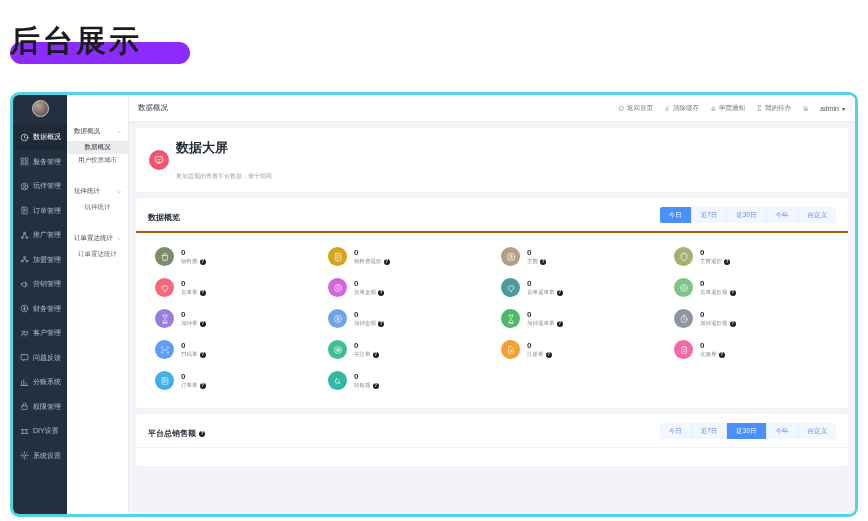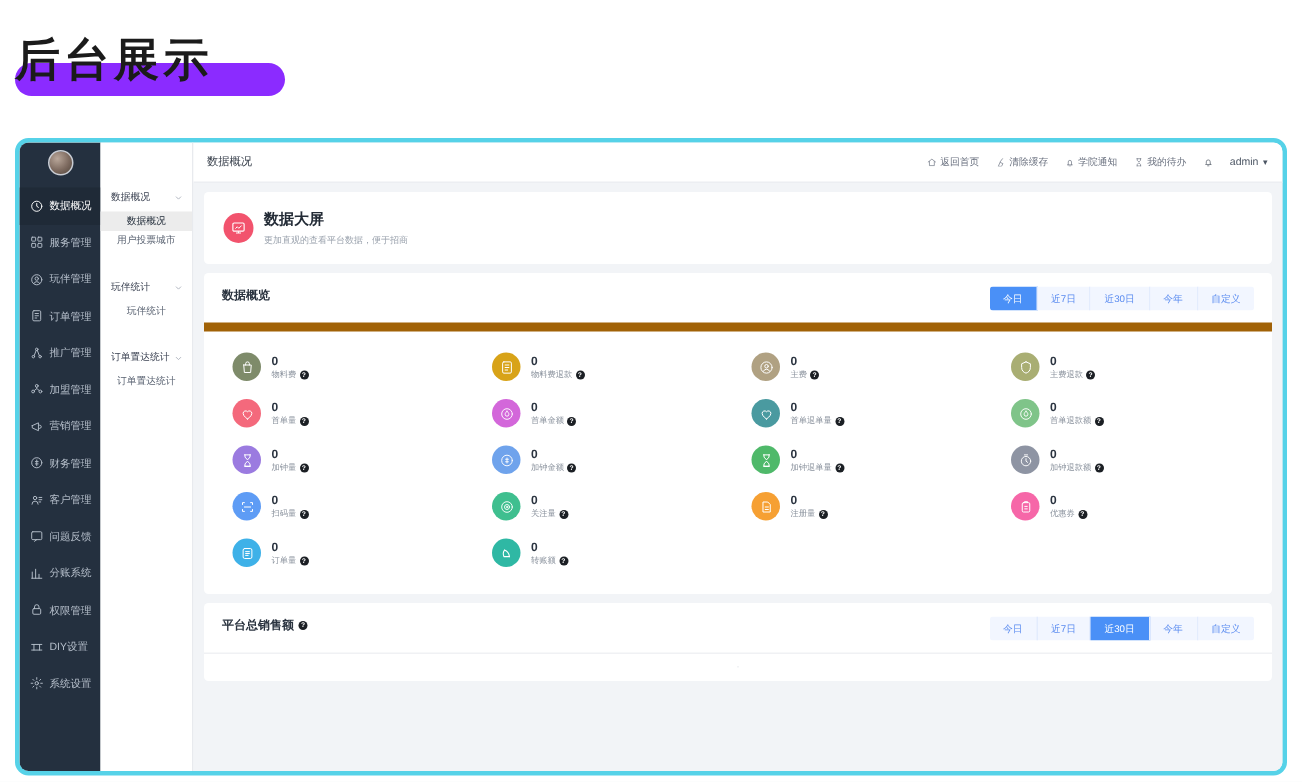--- a/index.html
+++ b/index.html
@@ -107,27 +107,27 @@
 
   .card { background: #ffffff; border-radius: 3px; margin-bottom: 6px; }
 
   
   .bigscreen { display: flex; align-items: center; gap: 7px; padding: 11px 13px; }
   .bs-circle {
     width: 20px; height: 20px; border-radius: 50%; flex: 0 0 20px;
     background: #F2536D; display: flex; align-items: center; justify-content: center;
   }
   .bs-circle svg { width: 10px; height: 10px; }
-  .bs-title { font-size: 10px; font-weight: bold; color: #232b36; margin-bottom: 3px; }
+  .bs-title { font-size: 13px; font-weight: bold; color: #232b36; margin-bottom: 15px; }
   .bs-sub { font-size: 6px; color: #9aa2ad; }
 
   
   .ov-head {
-    display: flex; align-items: flex-start; padding: 9px 12px 8px 12px;
-    border-bottom: 6px solid #a16207;
+    display: flex; align-items: flex-end; padding: 9px 12px 8px 12px;
+    border-bottom: 2px solid #a16207;
   }
   .ov-title { font-size: 8px; color: #2b3440; font-weight: bold; }
   .seg { margin-left: auto; display: flex; border-radius: 2px; overflow: hidden; }
   .seg-btn {
     font-size: 6.5px; color: #5a8bf0; background: #f2f6ff;
     padding: 3.5px 9px; cursor: pointer; border-right: 1px solid #e3ecfd;
     white-space: nowrap;
   }
   .seg-btn:last-child { border-right: none; }
   .seg-btn.active { background: #4A90F7; color: #ffffff; }
@@ -143,21 +143,21 @@
   .stat-num { font-size: 8px; color: #2b3440; font-weight: bold; line-height: 1.25; }
   .stat-lbl { font-size: 5.5px; color: #8a929d; display: flex; align-items: center; gap: 2px; white-space: nowrap; }
   .qmark {
     width: 6px; height: 6px; border-radius: 50%; background: #1b1f24;
     color: #ffffff; font-size: 4.5px; line-height: 6px; text-align: center;
     display: inline-block; font-weight: bold; flex: 0 0 6px;
   }
 
   
   .sales-head {
-    display: flex; align-items: flex-start; padding: 9px 12px 8px 12px;
+    display: flex; align-items: flex-end; padding: 9px 12px 8px 12px;
     border-bottom: 1px solid #f0f1f4;
   }
   .sales-title { font-size: 8px; color: #2b3440; font-weight: bold; display: flex; align-items: center; gap: 3px; }
   .sales-body { height: 18px; }
   .sales-dot { text-align: center; font-size: 5px; color: #bfc5cd; padding-top: 6px; }
 </style>
 </head>
 <body>
 
 <div class="banner-wrap">

